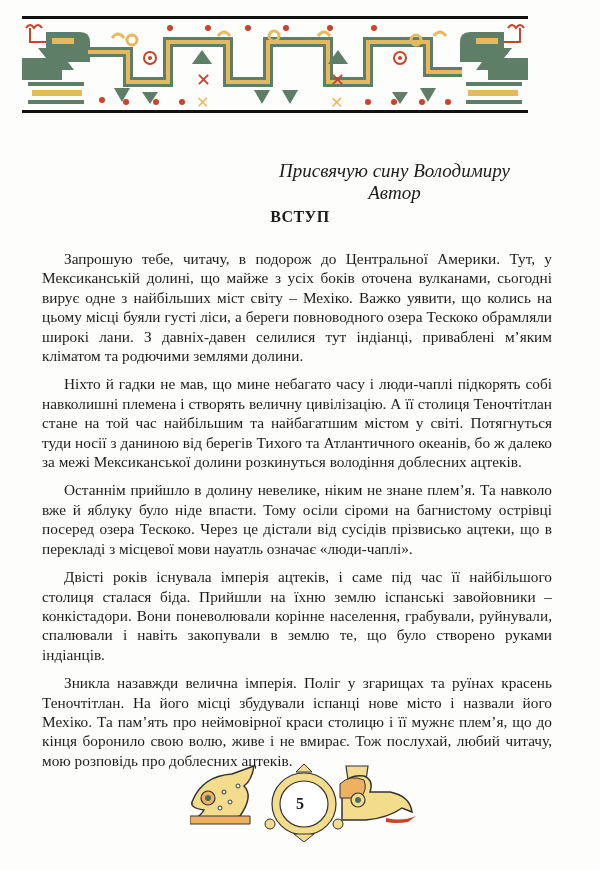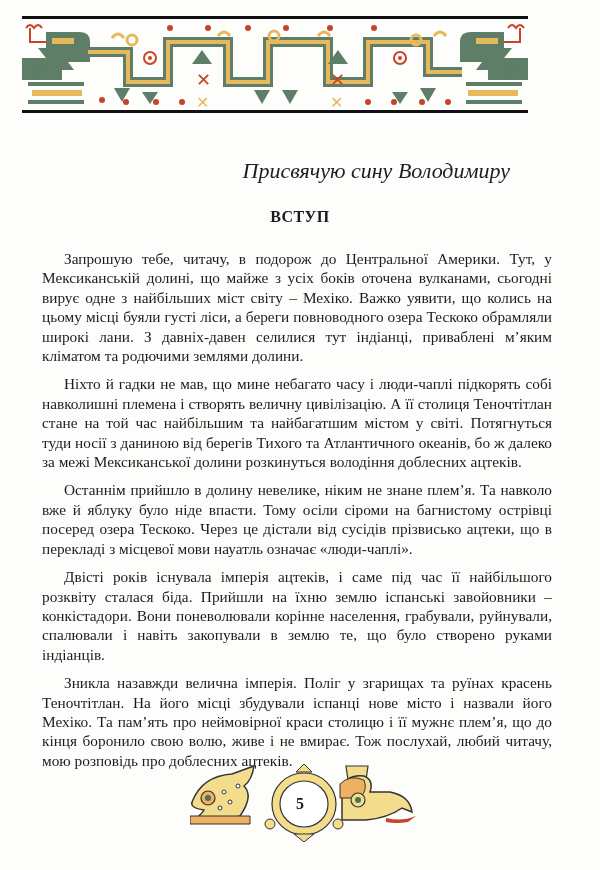--- a/index.html
+++ b/index.html
@@ -9,21 +9,21 @@
       font-family: "Liberation Serif", "DejaVu Serif", serif;
       color: #1c1c1c;
       position: relative;
     }
     .banner {
       position: absolute; left: 22px; top: 14px; width: 506px; height: 102px;
     }
     .banner svg { width: 100%; height: 100%; display: block; }
     .dedication {
       position: absolute; right: 90px; top: 160px;
-      text-align: center; font-style: italic; font-size: 22px; line-height: 22px;
+      text-align: center; font-style: italic; font-size: 19px; line-height: 22px;
     }
     .title {
       position: absolute; left: 0; width: 600px; top: 208px;
       text-align: center; font-weight: bold; font-size: 16px; letter-spacing: 0.5px;
     }
     .body {
       position: absolute; left: 33px; top: 240px; width: 528px;
       font-size: 15.3px; line-height: 19.4px; text-align: justify;
     }
     .body p { margin: 9px; text-indent: 22px; }
@@ -105,29 +105,30 @@
       <path d="M90 24 q6 -8 12 0"></path>
         <path d="M196 22 q6 -8 12 0"></path>
         <path d="M296 22 q6 -8 12 0"></path>
         <path d="M412 22 q6 -8 12 0"></path>
     </g>
   </svg>
 </div>
 
 <div class="dedication">
   <div>Присвячую сину Володимиру</div>
+  <div>Автор</div>
 </div>
 
 <div class="title">ВСТУП</div>
 
 <div class="body">
   <p>Запрошую тебе, читачу, в подорож до Центральної Америки. Тут, у Мексиканській долині, що майже з усіх боків оточена вулканами, сьогодні вирує одне з найбільших міст світу – Мехіко. Важко уявити, що колись на цьому місці буяли густі ліси, а береги повноводного озера Тескоко обрамляли широкі лани. З давніх-давен селилися тут індіанці, приваблені м’яким кліматом та родючими землями долини.</p>
   <p>Ніхто й гадки не мав, що мине небагато часу і люди-чаплі підкорять собі навколишні племена і створять величну цивілізацію. А її столиця Теночтітлан стане на той час найбільшим та найбагатшим містом у світі. Потягнуться туди носії з даниною від берегів Тихого та Атлантичного океанів, бо ж далеко за межі Мексиканської долини розкинуться володіння доблесних ацтеків.</p>
   <p>Останнім прийшло в долину невелике, ніким не знане плем’я. Та навколо вже й яблуку було ніде впасти. Тому осіли сіроми на багнистому острівці посеред озера Тескоко. Через це дістали від сусідів прізвисько ацтеки, що в перекладі з місцевої мови науатль означає «люди-чаплі».</p>
-  <p>Двісті років існувала імперія ацтеків, і саме під час її найбільшого розквіту сталася біда. Прийшли на їхню землю іспанські завойовники – конкістадори. Вони поневолювали корінне населення, грабували, руйнували, спалювали і навіть закопували в землю те, що було створено руками індіанців.</p>
+  <p>Двісті років існувала імперія ацтеків, і саме під час її найбільшого столиця сталася біда. Прийшли на їхню землю іспанські завойовники – конкістадори. Вони поневолювали корінне населення, грабували, руйнували, спалювали і навіть закопували в землю те, що було створено руками індіанців.</p>
   <p>Зникла назавжди велична імперія. Поліг у згарищах та руїнах красень Теночтітлан. На його місці збудували іспанці нове місто і назвали його Мехіко. Та пам’ять про неймовірної краси столицю і її мужнє плем’я, що до кінця боронило свою волю, живе і не вмирає. Тож послухай, любий читачу, мою розповідь про доблесних ацтеків.</p>
 </div>
 
 <div class="footer">
   <svg viewBox="0 0 228 80">
 
     <path d="M2 40 q10 -26 40 -28 l22 -8 q-2 14 -10 20 q10 10 -4 30 l-16 4 h-30 q8 -6 10 -10 q-14 -2 -12 -8z" fill="#f3dc8c" stroke="#333" stroke-width="1.5"></path>
     <circle cx="18" cy="36" r="7" fill="#eeb061" stroke="#333" stroke-width="1.2"></circle>
     <circle cx="18" cy="36" r="3" fill="#4c6e5c"></circle>
     <g fill="#fff" stroke="#333" stroke-width="1">

